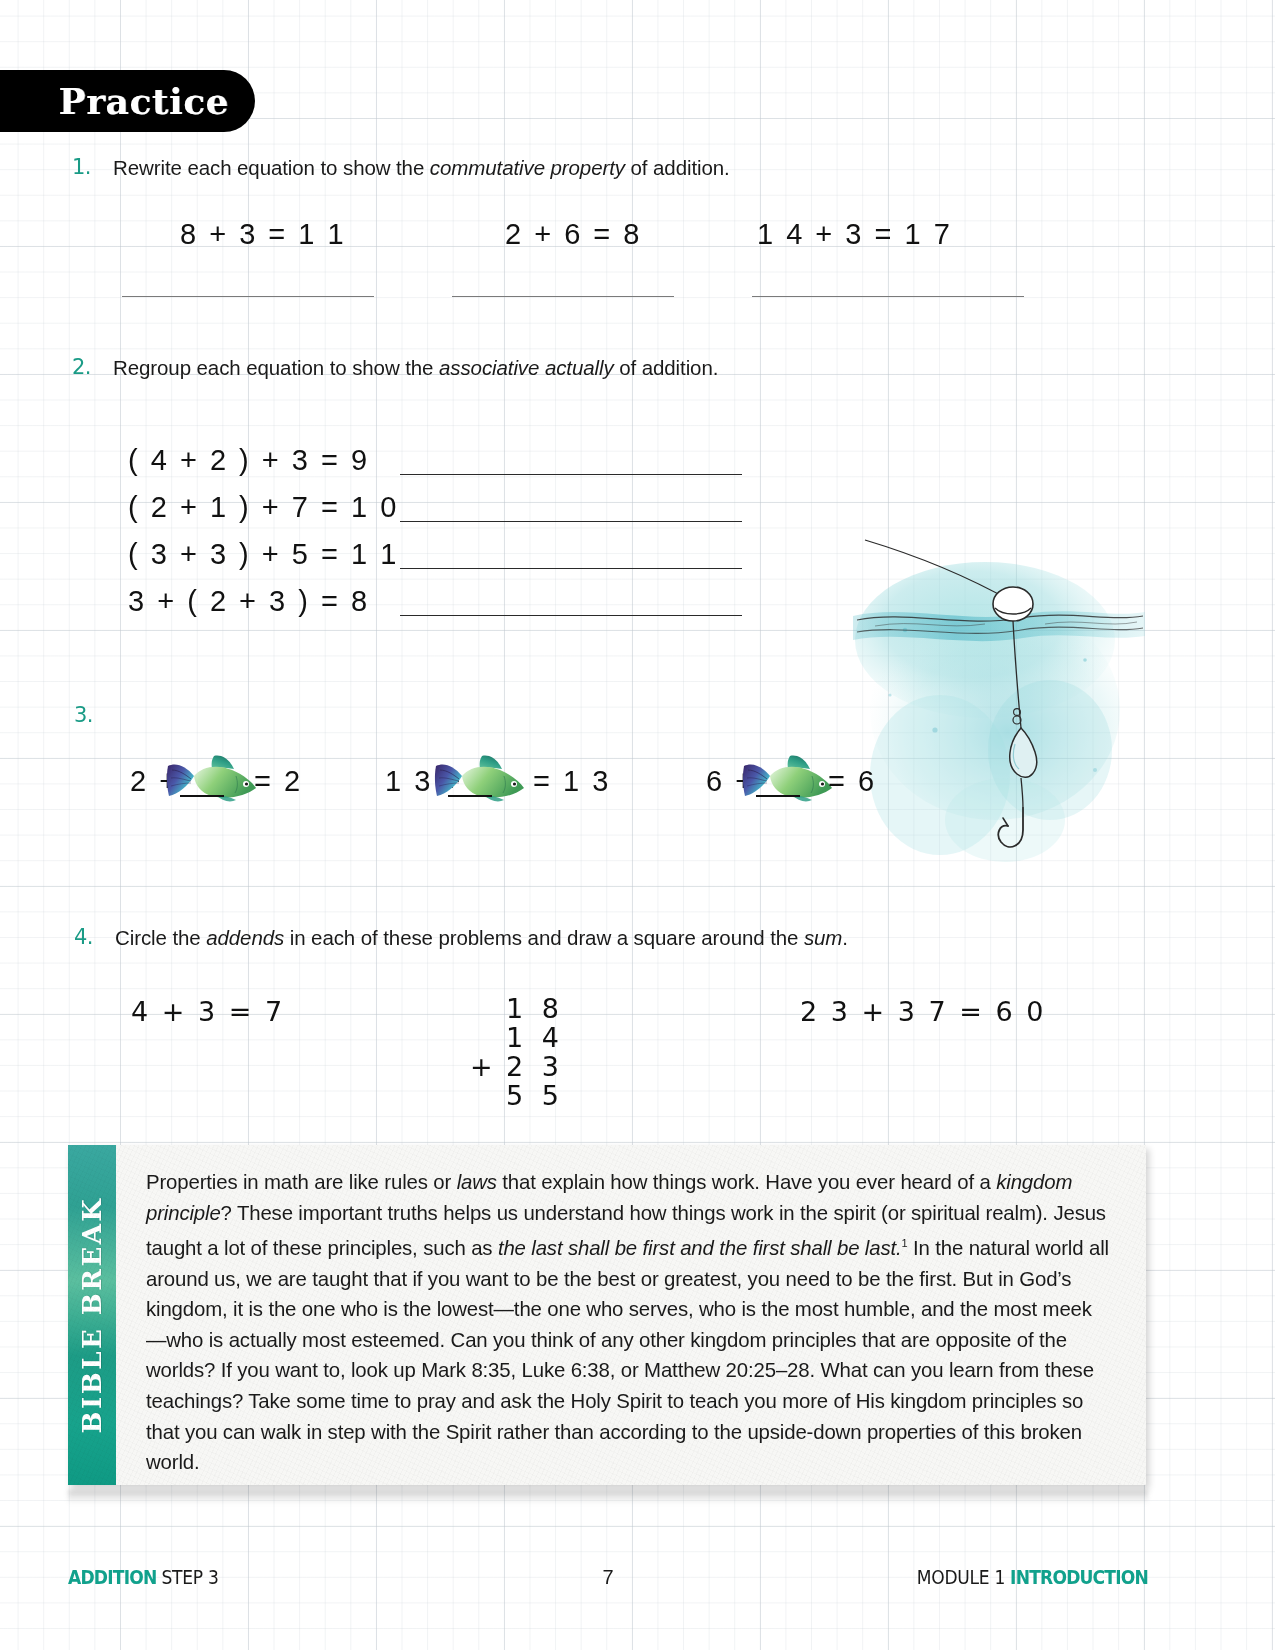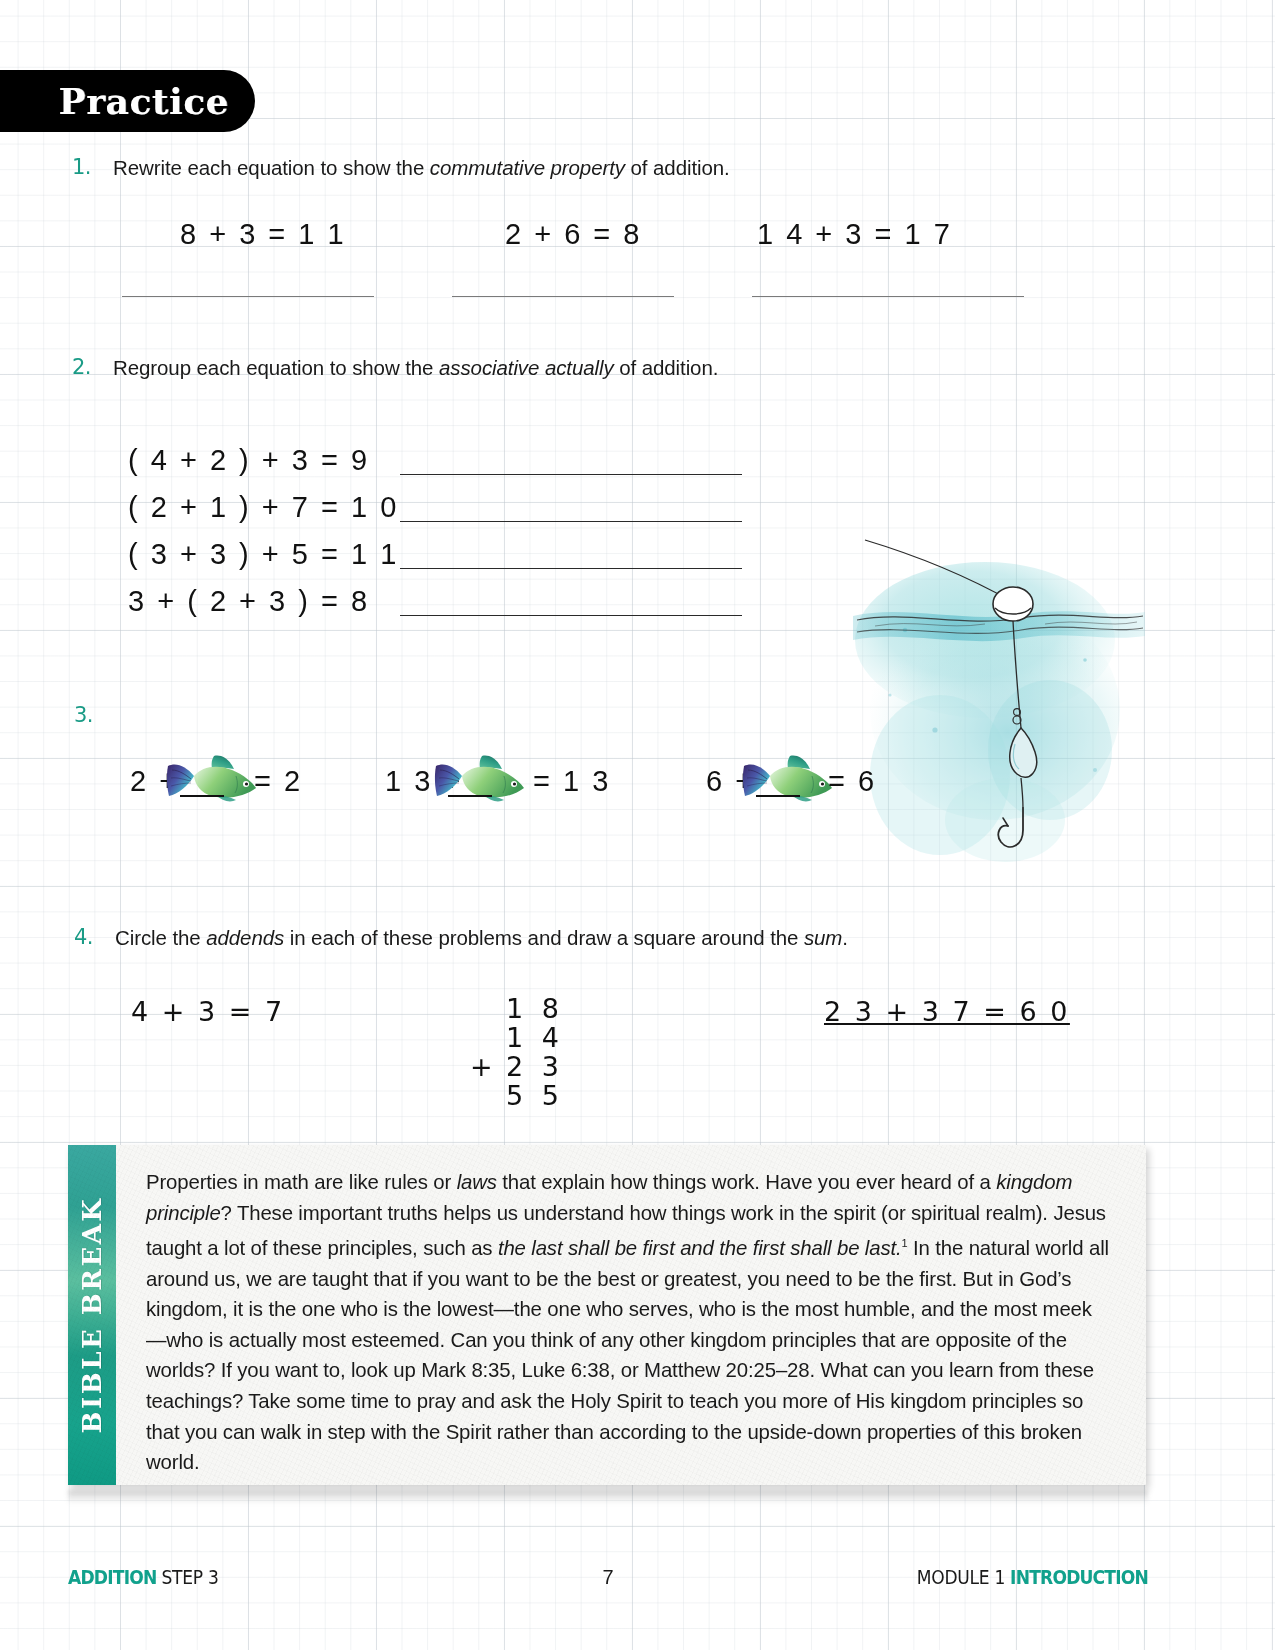--- a/index.html
+++ b/index.html
@@ -405,21 +405,21 @@
   </div>
   <div class="fishblank" style="left:756px; top:795px;"></div>
   <div class="eq" style="left:828px; top:765px;">= 6</div>
 
   <div class="qnum" style="left:74px; top:925px;">4.</div>
   <div class="qtext" style="left:115px; top:926px;">
     <span>Circle the </span><i>addends</i><span> in each of these problems and draw a square around the </span><i>sum</i><span>.</span>
   </div>
 
   <div class="eq-sm" style="left:131px; top:996px;">4 + 3 = 7</div>
-  <div class="eq-sm" style="left:824px; top:996px;text-decoration:underline;">2 3 + 3 7 = 6 0</div>
+  <div class="eq-sm" style="left:800px; top:996px;">2 3 + 3 7 = 6 0</div>
 
   <div class="vstack" style="left:500px; top:994px; width:72px;">
     <span class="vrow">1 8</span>
     <span class="vrow">1 4</span>
     <span class="vrow plusrow">
       <span class="plussign">+</span><span>2 3</span>
     </span>
     <span class="rule"></span>
     <span class="vrow">5 5</span>
   </div>

